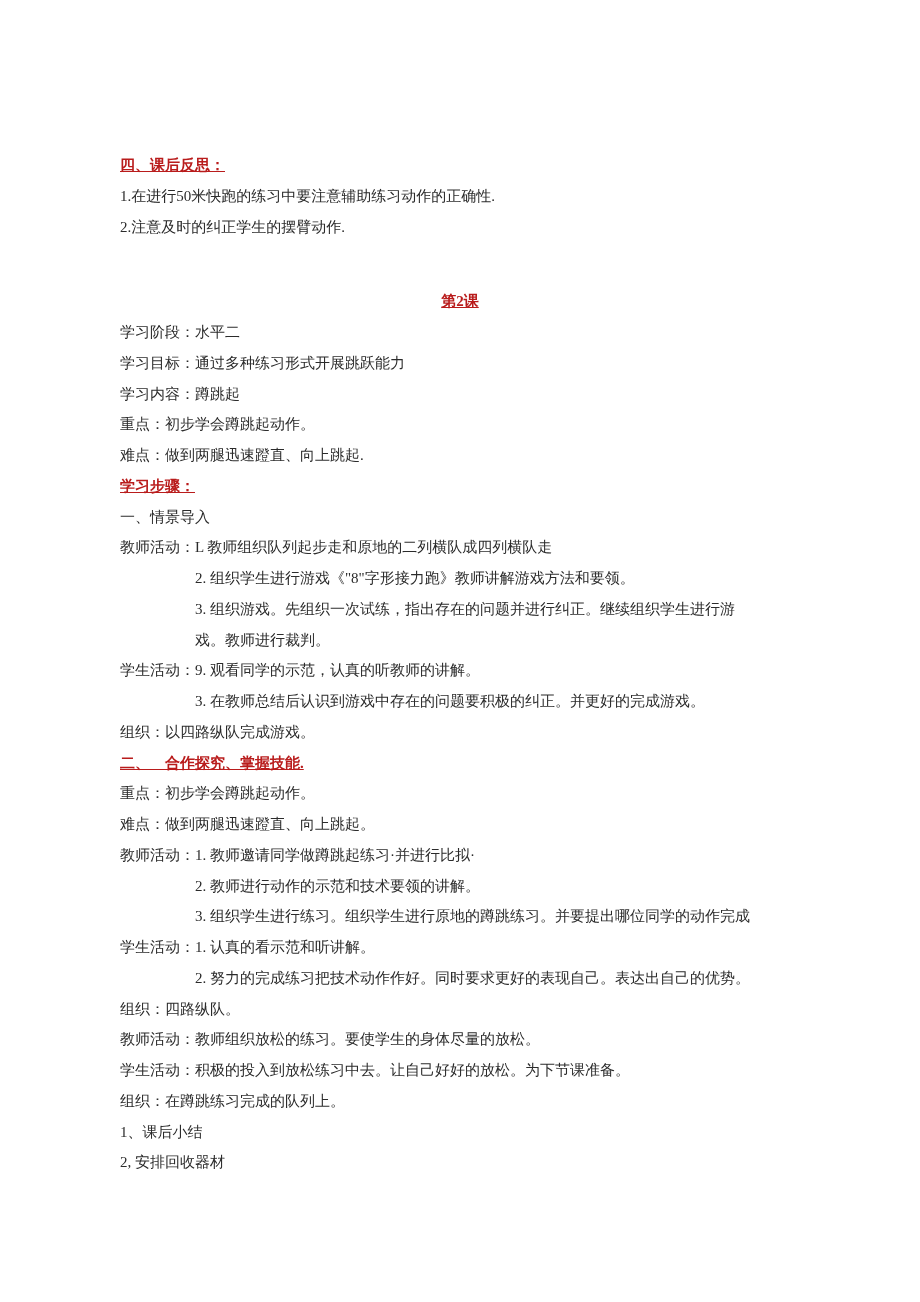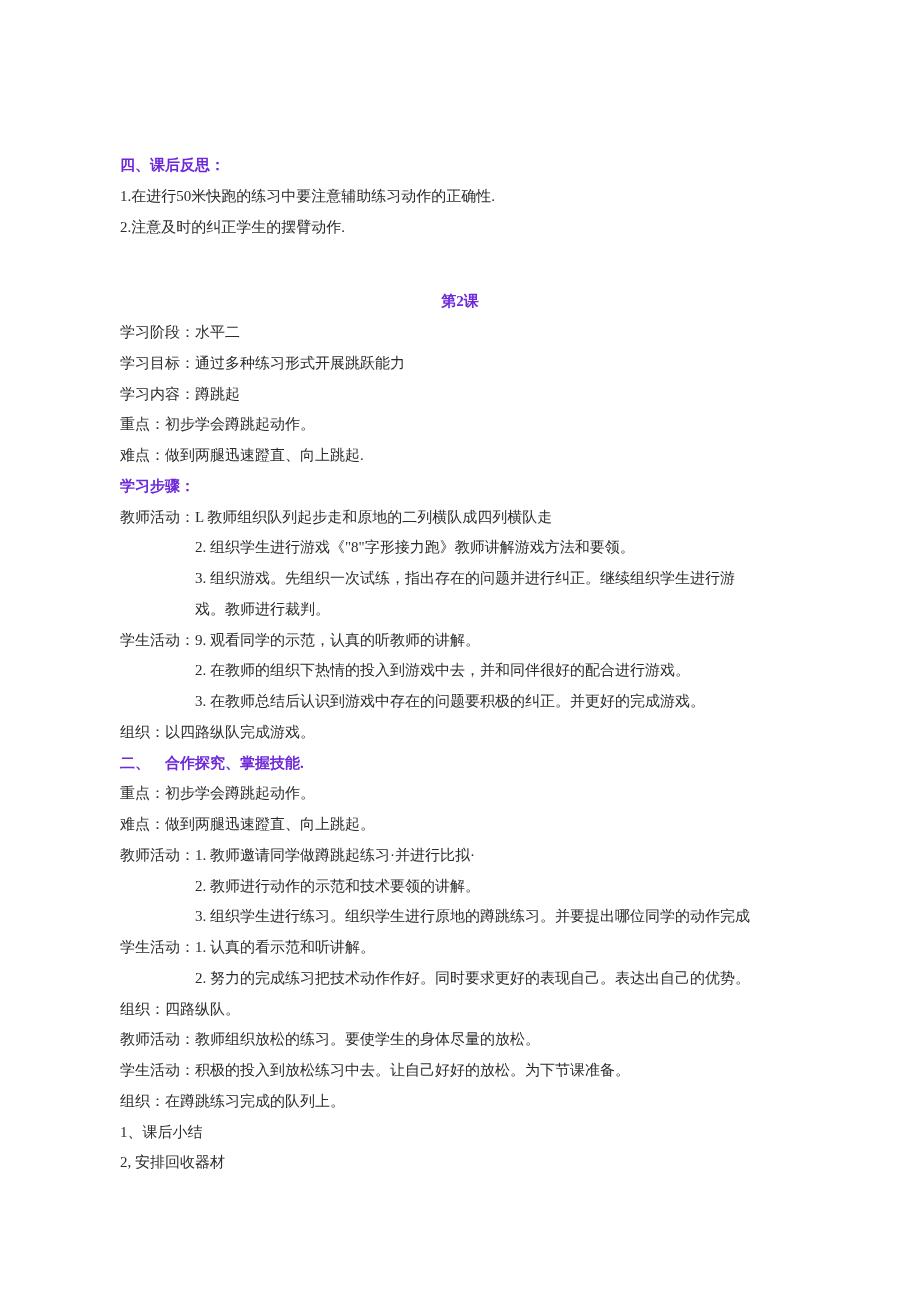--- a/index.html
+++ b/index.html
@@ -10,21 +10,22 @@
     width: 920px;
   }
   .page {
     padding: 150px 120px 60px 120px;
     font-size: 15px;
     color: #2b2b2b;
     line-height: 2.05;
   }
   .bold {
     font-weight: bold;
-    color: #6d28d9;
+    color: #b91c1c;
+    text-decoration: underline;
   }
   .center {
     text-align: center;
     margin-top: 44px;
   }
   .indent1 {
     padding-left: 5em;
   }
   .line {
     white-space: pre-wrap;
@@ -41,26 +42,26 @@
 
   <div class="line bold center">第2课</div>
 
   <div class="line">学习阶段：水平二</div>
   <div class="line">学习目标：通过多种练习形式开展跳跃能力</div>
   <div class="line">学习内容：蹲跳起</div>
   <div class="line">重点：初步学会蹲跳起动作。</div>
   <div class="line">难点：做到两腿迅速蹬直、向上跳起.</div>
   <div class="line bold">学习步骤：</div>
 
+  <div class="line">一、情景导入</div>
   <div class="line">教师活动：L 教师组织队列起步走和原地的二列横队成四列横队走</div>
   <div class="line indent1">2. 组织学生进行游戏《"8"字形接力跑》教师讲解游戏方法和要领。</div>
   <div class="line indent1">3. 组织游戏。先组织一次试练，指出存在的问题并进行纠正。继续组织学生进行游</div>
   <div class="line indent1">戏。教师进行裁判。</div>
   <div class="line">学生活动：9. 观看同学的示范，认真的听教师的讲解。</div>
-  <div class="line indent1">2. 在教师的组织下热情的投入到游戏中去，并和同伴很好的配合进行游戏。</div>
   <div class="line indent1">3. 在教师总结后认识到游戏中存在的问题要积极的纠正。并更好的完成游戏。</div>
   <div class="line">组织：以四路纵队完成游戏。</div>
 
   <div class="line bold">二、　合作探究、掌握技能.</div>
   <div class="line">重点：初步学会蹲跳起动作。</div>
   <div class="line">难点：做到两腿迅速蹬直、向上跳起。</div>
   <div class="line">教师活动：1. 教师邀请同学做蹲跳起练习·并进行比拟·</div>
   <div class="line indent1">2. 教师进行动作的示范和技术要领的讲解。</div>
   <div class="line indent1">3. 组织学生进行练习。组织学生进行原地的蹲跳练习。并要提出哪位同学的动作完成</div>
   <div class="line">学生活动：1. 认真的看示范和听讲解。</div>

